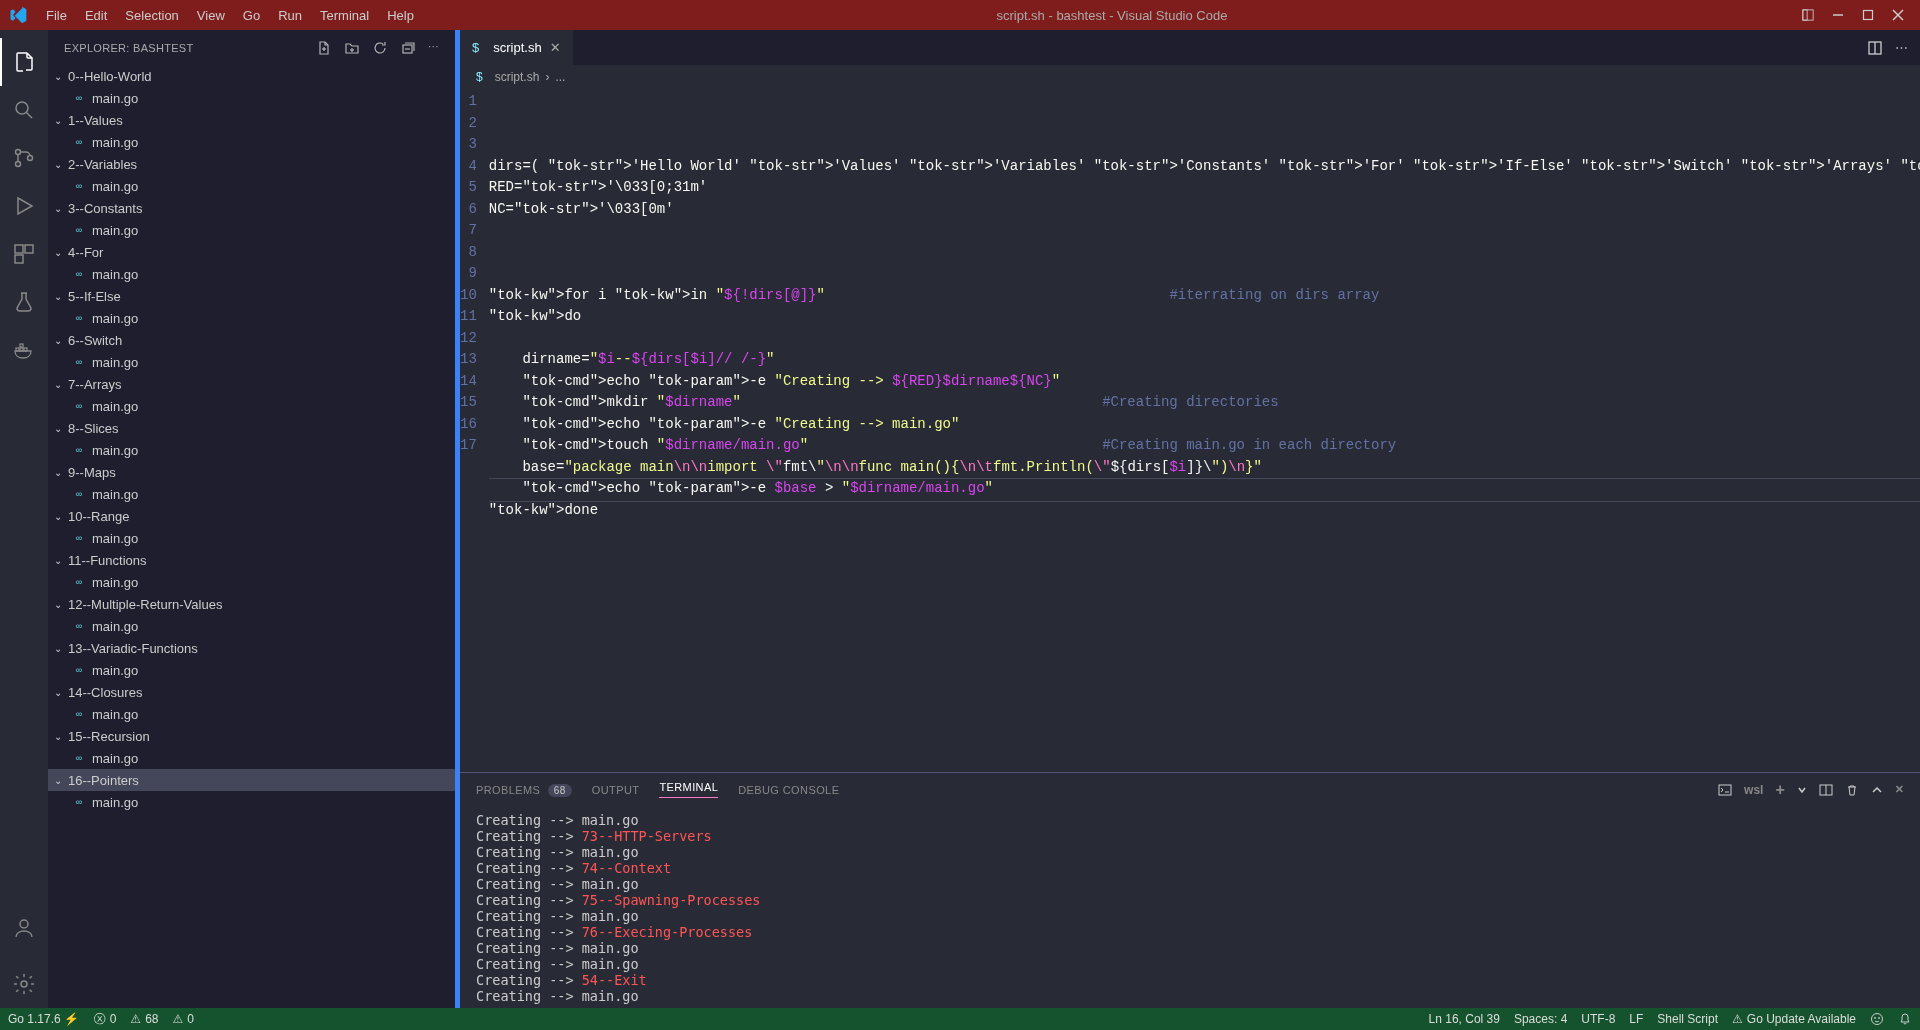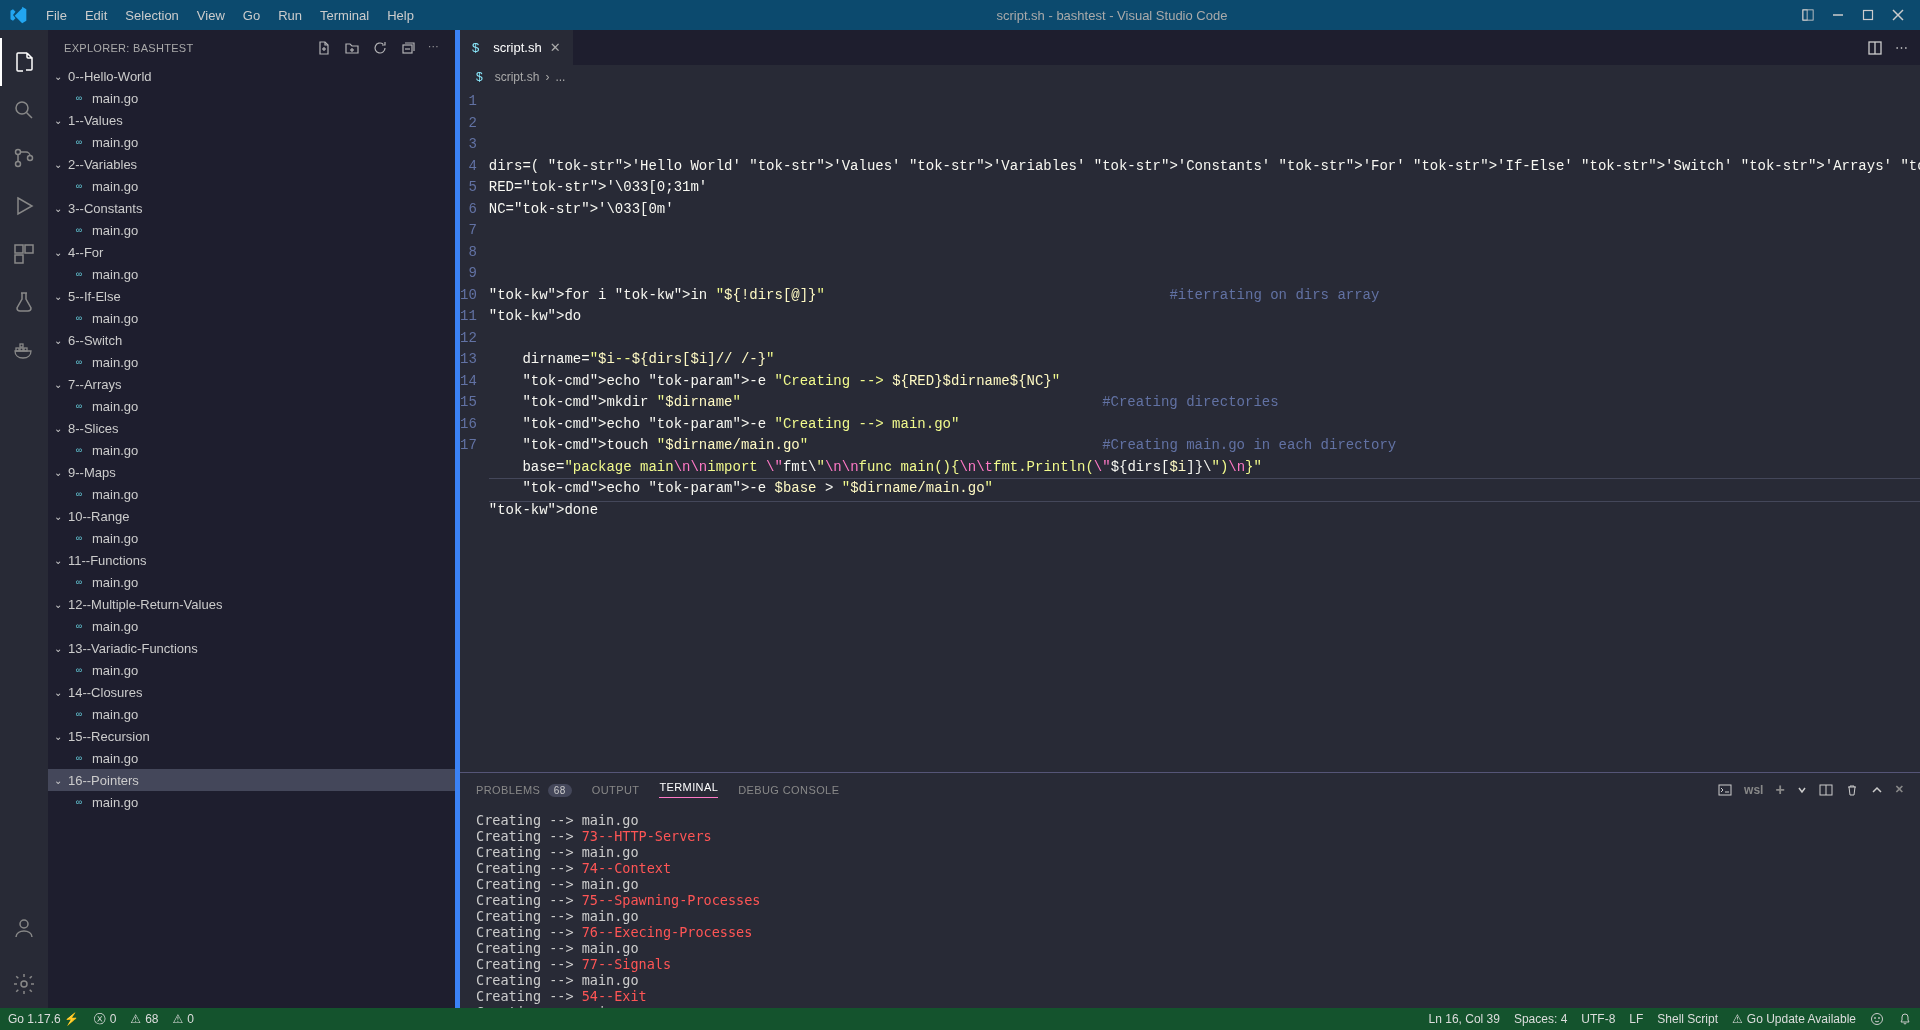--- a/index.html
+++ b/index.html
@@ -9,21 +9,21 @@
   color: #cccccc;
   font-size: 13px;
   width: 1920px;
   height: 1030px;
   overflow: hidden;
   display: flex;
   flex-direction: column;
 }
 .title-bar {
   height: 30px;
-  background: #0c4a6e;
+  background: #7f1d1d;
   display: flex;
   align-items: center;
   padding: 8px 8px;
 }
 .title-bar .logo { width: 20px; height: 20px; margin-right: 10px; }
 .menu-bar { display: flex; gap: 2px; }
 .menu-item { padding: 4px 8px; cursor: pointer; border-radius: 3px; }
 .title-center { flex: 1; text-align: center; color: #aaa; }
 .title-right { display: flex; gap: 18px; align-items: center; padding-right: 8px; }
 .win-btn { width: 12px; height: 12px; cursor: pointer; display:flex; align-items:center; justify-content:center; }
@@ -95,21 +95,21 @@
 .editor-body { flex: 1; display: flex; font-family: Consolas, "Courier New", monospace; font-size: 14px; line-height: 21.5px; overflow:hidden; position:relative;}
 .gutter { width: 56px; text-align: right; color: #6272a4; padding-right: 12px; padding-top: 2px; }
 .code { flex: 1; padding-top: 2px; white-space: pre; color: #f8f8f2; position:relative; }
 .code .line { height: 21.5px; }
 .code .line.current::before {
   content:""; position:absolute; left:0; right:0; height:21.5px;
   border-top:1px solid #44475a; border-bottom:1px solid #44475a;
   pointer-events:none;
 }
 .tok-str { color: #f1fa8c; }
-.tok-var { color: #fef9c3; }
+.tok-var { color: #d946ef; }
 .tok-cmt { color: #6272a4; }
 .tok-esc { color: #ff79c6; }
 .panel {
   height: 236px;
   border-top: 1px solid #555577;
   background: #282a36;
   display: flex; flex-direction: column; margin-top: 15px;
 }
 .panel-tabs { height: 33px; display: flex; align-items: center; padding: 0 16px; gap: 20px; font-size: 11px; color: #888; }
 .panel-tab { cursor: pointer; letter-spacing: 0.4px; }
@@ -509,21 +509,20 @@
         <div class="terminal" id="terminal">
             <div class="term-line"><span>Creating --&gt; main.go</span></div>
             <div class="term-line"><span>Creating --&gt; </span><span class="term-red">73--HTTP-Servers</span></div>
             <div class="term-line"><span>Creating --&gt; main.go</span></div>
             <div class="term-line"><span>Creating --&gt; </span><span class="term-red">74--Context</span></div>
             <div class="term-line"><span>Creating --&gt; main.go</span></div>
             <div class="term-line"><span>Creating --&gt; </span><span class="term-red">75--Spawning-Processes</span></div>
             <div class="term-line"><span>Creating --&gt; main.go</span></div>
             <div class="term-line"><span>Creating --&gt; </span><span class="term-red">76--Execing-Processes</span></div>
             <div class="term-line"><span>Creating --&gt; main.go</span></div>
-            <div class="term-line"><span>Creating --&gt; </span><span class="term-red">77--Signals</span></div>
             <div class="term-line"><span>Creating --&gt; main.go</span></div>
             <div class="term-line"><span>Creating --&gt; </span><span class="term-red">54--Exit</span></div>
             <div class="term-line"><span>Creating --&gt; main.go</span></div>
           </div>
       </div>
     </div>
   </div>
 </div>
 
 <div class="status-bar">

